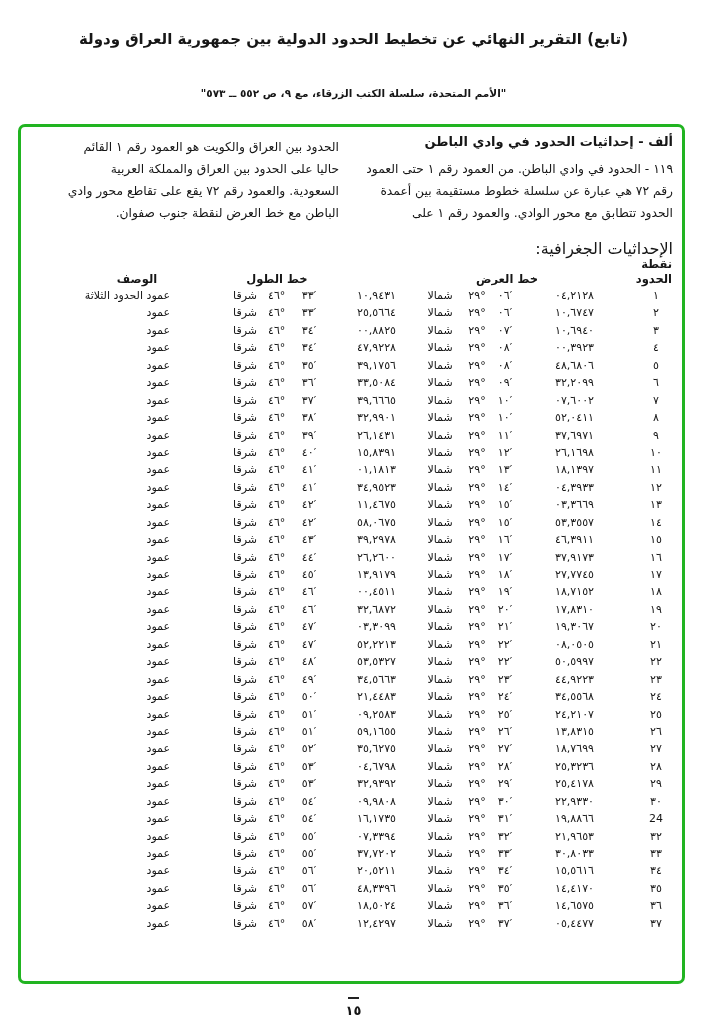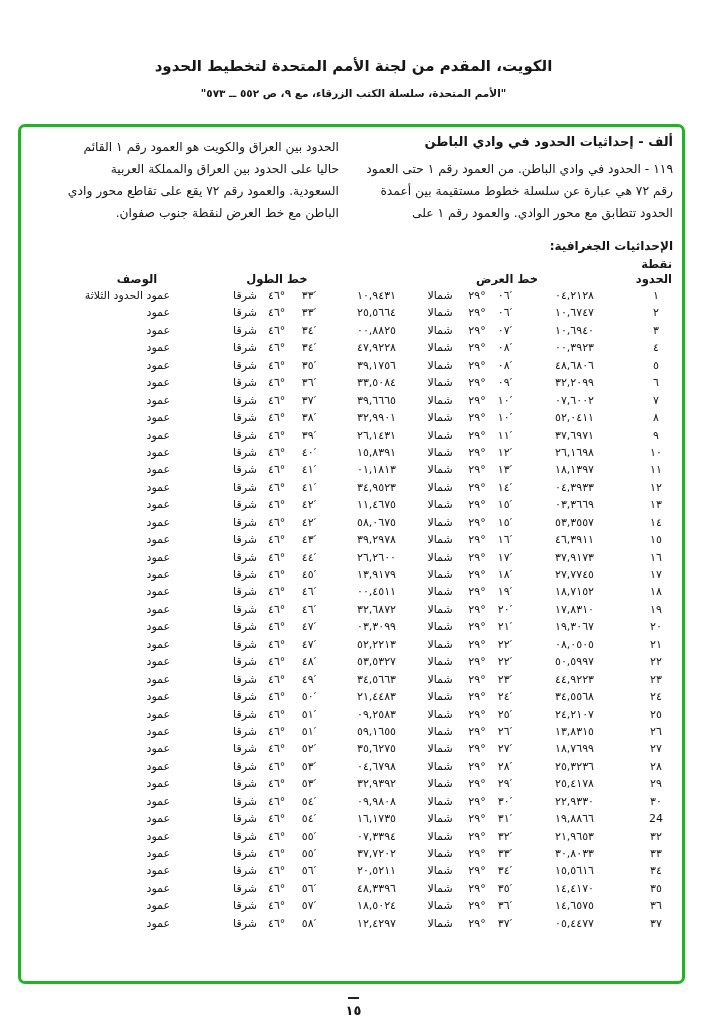--- a/index.html
+++ b/index.html
@@ -61,22 +61,22 @@
   .para-left {
     top: 136px; right: 368px; width: 272px;
     font-size: 12.3px;
     line-height: 22px;
     text-align: right;
     direction: rtl;
   }
 
   .coords-label {
     top: 239px; right: 34px;
-    font-size: 12px;
-    font-weight: bold;
+    font-size: 16px;
+    font-weight: normal;
     direction: rtl;
   }
   .point-word {
     top: 257px; right: 35px;
     font-size: 11.5px;
     font-weight: bold;
   }
 
   
   .thead { top: 272px; font-size: 11.5px; font-weight: bold; }
@@ -124,21 +124,21 @@
     text-align: center;
     font-size: 13px;
     font-weight: bold;
   }
 </style>
 </head>
 <body>
 
 <div class="page">
 
-  <div class="abs title-line2">الكويت، المقدم من لجنة الأمم المتحدة لتخطيط الحدود</div>
+  <div class="abs title-line1">(تابع) التقرير النهائي عن تخطيط الحدود الدولية بين جمهورية العراق ودولة</div>
   <div class="abs title-line3">"الأمم المتحدة، سلسلة الكتب الزرقاء، مع ٩، ص ٥٥٢ ــ ٥٧٣"</div>
 
   <div class="abs green-box"></div>
 
   <div class="abs section-heading">ألف - إحداثيات الحدود في وادي الباطن</div>
   <div class="abs para-right">١١٩ - الحدود في وادي الباطن. من العمود رقم ١ حتى العمود رقم ٧٢ هي عبارة عن سلسلة خطوط مستقيمة بين أعمدة الحدود تتطابق مع محور الوادي. والعمود رقم ١ على</div>
   <div class="abs para-left">الحدود بين العراق والكويت هو العمود رقم ١ القائم حاليا على الحدود بين العراق والمملكة العربية السعودية. والعمود رقم ٧٢ يقع على تقاطع محور وادي الباطن مع خط العرض لنقطة جنوب صفوان.</div>
 
   <div class="abs coords-label">الإحداثيات الجغرافية:</div>
   <div class="abs point-word">نقطة</div>

